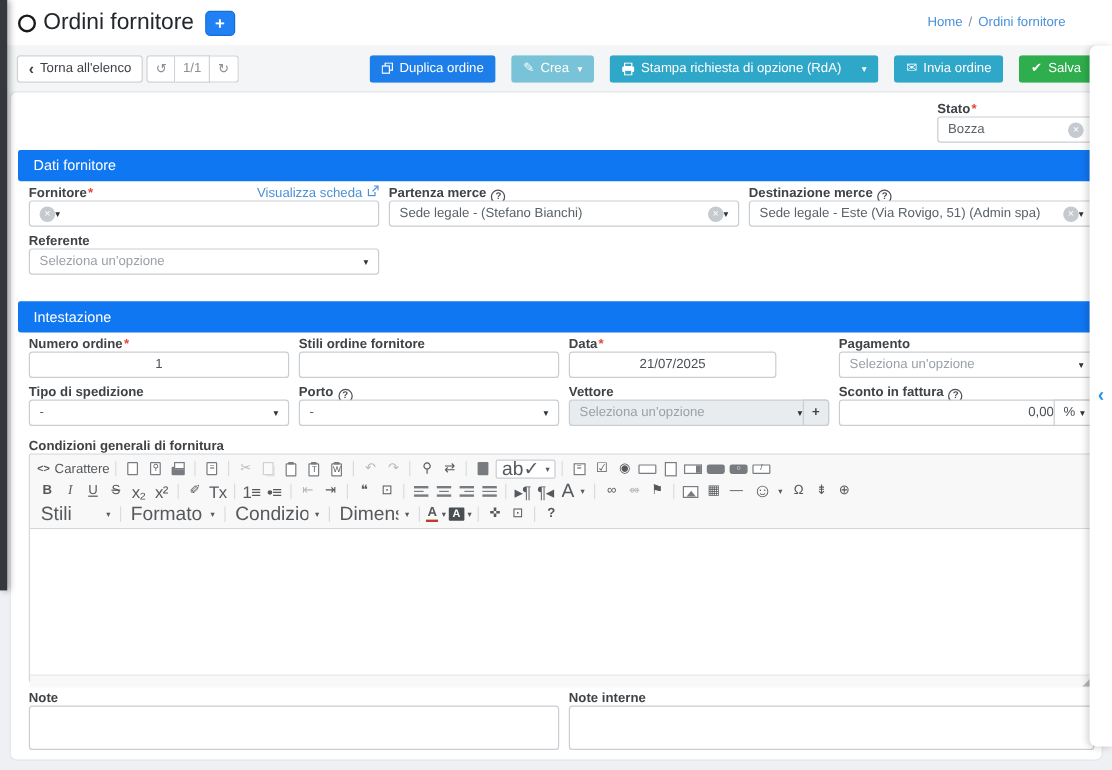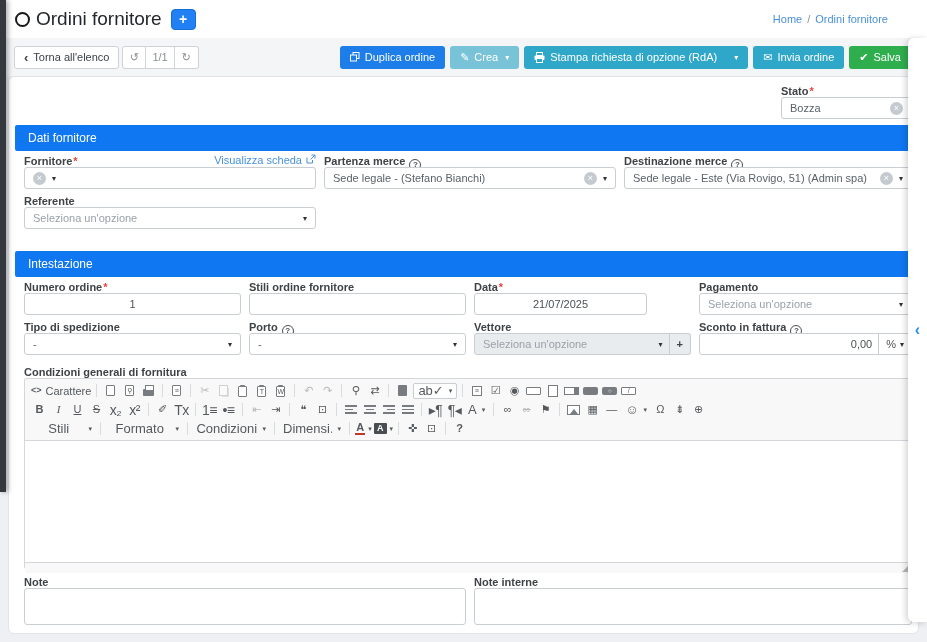--- a/index.html
+++ b/index.html
@@ -19,35 +19,35 @@
   
   .toolband{position:absolute;top:38px;left:0;width:100%;height:38px;background:#f4f5f7;display:flex;align-items:center;padding:0 14px}
   .btn{height:23px;display:inline-flex;align-items:center;gap:5px;padding:0 9px;font-size:11px;border-radius:3px;border:1px solid transparent;color:#fff;white-space:nowrap;cursor:pointer}
   .btn-light{background:#fff;border-color:#cfd3d8;color:#3c4146}
   .chev{font-weight:bold;font-size:13px;line-height:1}
   .pager{display:inline-flex;margin-left:3px}
   .pbtn{height:23px;min-width:24px;display:inline-flex;align-items:center;justify-content:center;background:#fff;border:1px solid #cfd3d8;color:#8a9096;font-size:11px;padding:0 6px;cursor:pointer}
   .pbtn+.pbtn{border-left:none}
   .pbtn:first-child{border-radius:3px 0 0 3px}
   .pbtn:last-child{border-radius:0 3px 3px 0}
-  .right-actions{margin-left:auto;display:inline-flex;gap:5px;margin-right:2px}
+  .right-actions{margin-left:auto;display:inline-flex;gap:13px;margin-right:2px}
   .btn-dup{background:#1d7de9}
   .btn-crea{background:#79c3d8}
   .btn-teal{background:#2fa7c9}
   .btn-save{background:#2fae4d}
   .wcaret{font-size:8px;margin-left:2px}
   .split-caret{margin-left:4px;padding-left:7px;border-left:1px solid rgba(255,255,255,.0);font-size:8px}
   .bicon{display:inline-flex;align-items:center;justify-content:center;line-height:1}
 
   
   .card{position:absolute;top:76px;left:8px;width:911px;height:558px;background:#fff;border:1px solid #e1e5ea;border-radius:6px}
   .lbl{position:absolute;font-size:11px;font-weight:bold;color:#3f4346;white-space:nowrap}
   .req{color:#e8443a;margin-left:1px;font-weight:bold;font-style:normal}
   .help-ic{display:inline-flex;width:12px;height:12px;border:1px solid #4a4e52;border-radius:50%;font-size:8px;font-weight:bold;color:#4a4e52;align-items:center;justify-content:center;margin-left:4px;vertical-align:-2px}
-  .control{position:absolute;height:22px;border:1px solid #c9ced3;border-radius:3px;background:#fff;display:flex;align-items:center;padding:0 8px;font-size:11px;color:#5a6268;gap:6px;cursor:pointer}
+  .control{position:absolute;height:22px;border:1px solid #c9ced3;border-radius:3px;background:#fff;display:flex;align-items:center;padding:0 8px;font-size:11px;color:#5a6268;cursor:pointer}
   .control .val{flex:1;overflow:hidden;white-space:nowrap;text-overflow:ellipsis}
   .muted{color:#9aa1a8}
   .clear-ic{flex:0 0 auto;width:13px;height:13px;border-radius:50%;background:#c4cad0;color:#fff;font-size:9px;display:flex;align-items:center;justify-content:center;line-height:1}
   .caret-ic{flex:0 0 auto;font-size:8px;color:#2f3336}
   .inp input{border:none;outline:none;width:100%;font-size:11px;color:#4b5156;font-family:inherit;background:transparent}
   .center input{text-align:center}
   .rightal input{text-align:right}
   .section-bar{position:absolute;left:6px;width:899px;height:26px;background:#1077f2;color:#fff;font-size:12px;display:flex;align-items:center;padding:0 13px;border-radius:2px}
   .viewlink{position:absolute;font-size:11px;color:#4a90d9;display:flex;align-items:center;gap:4px;justify-content:flex-end;cursor:pointer}
   .gray-ctl{background:#e9ecef}
@@ -63,21 +63,21 @@
   .cksep{width:1px;height:13px;background:#d9dcdf;margin:0 4px}
   .g{font-size:11px;color:#55595d;line-height:1;font-style:normal}
   .fb{font-weight:bold}.fi{font-style:italic;font-family:"Liberation Serif",serif}.fu{text-decoration:underline}.fs{text-decoration:line-through}
   .sm{font-size:14px;letter-spacing:-.5px}
   .tc{border-bottom:2px solid #c0392b;padding:0 1px;font-weight:bold}
   .bgc{background:#4a4e52;color:#fff!important;padding:1px 3px;border-radius:1px;font-size:9px;font-weight:bold}
   .src{font-size:9px;font-weight:bold;margin-right:4px}
   .srclabel{font-size:11px;color:#55595d}
   .ckcaret{font-size:7px;color:#55595d;margin-left:3px}
   .combo{padding:0 3px;gap:2px;justify-content:space-between}
-  .combo .clabel{font-size:13px;color:#55595d;text-align:center;flex:1;white-space:nowrap;overflow:hidden}
+  .combo .clabel{font-size:16px;color:#55595d;text-align:left;flex:1;white-space:nowrap;overflow:hidden}
   .boxed{border:1px solid #c9ced3;background:#fff;border-radius:2px;height:16px;padding:0 4px}
   .shp{position:relative;display:inline-block}
   .shp i{position:absolute;inset:0;display:flex;align-items:center;justify-content:center;font-style:normal;font-size:7px;color:#55595d;line-height:1}
   .s-pg{width:9px;height:11px;border:1px solid #787c80;border-radius:1px;background:#fff}
   .s-pgf{width:9px;height:11px;background:#787c80;border-radius:1px}
   .s-clip{width:9px;height:11px;border:1px solid #787c80;border-radius:1px;background:#fff;margin-top:1px}
   .s-clip:before{content:"";position:absolute;top:-2px;left:1px;width:5px;height:2px;background:#787c80;border-radius:1px}
   .s-print{width:11px;height:7px;background:#787c80;border-radius:1px;margin-top:4px}
   .s-print:before{content:"";position:absolute;top:-4px;left:2px;width:7px;height:4px;border:1px solid #787c80;background:#fff}
   .s-copy{width:9px;height:11px;border:1px solid #95999d;background:#fff;box-shadow:2px 2px 0 -1px #b9bdc1}

